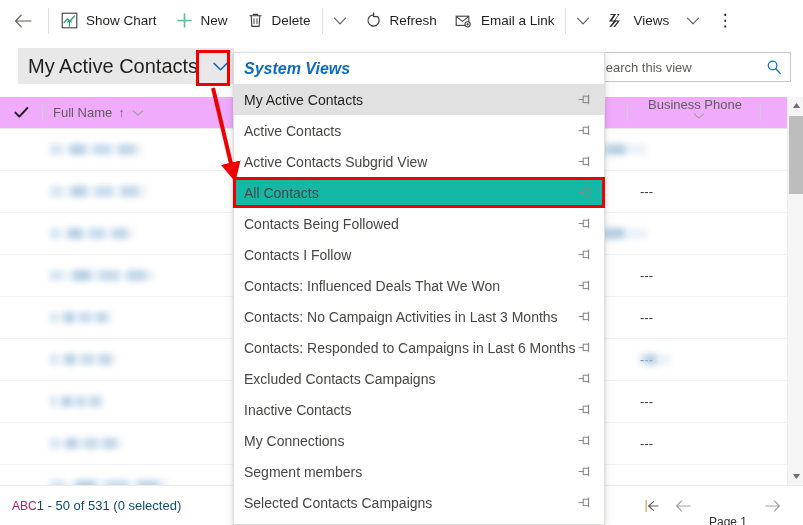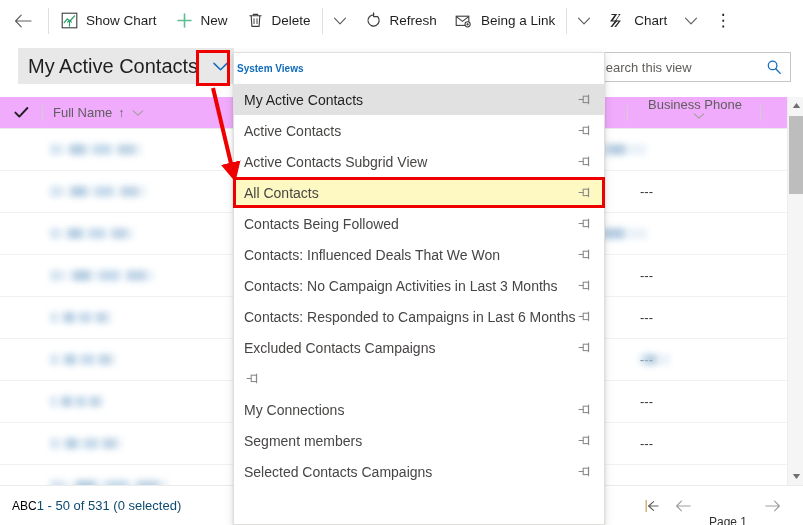--- a/index.html
+++ b/index.html
@@ -143,21 +143,21 @@
     background: #bdbdbd; cursor: pointer;
   }
 
   
   .statusbar {
     position: absolute; left: 0; bottom: 0; width: 803px; height: 40px;
     border-top: 1px solid #edebe9; background: #ffffff;
     display: flex; align-items: center;
   }
   .sb-abc {
-    margin-left: 12px; color: #000000; font-size: 12px; cursor: pointer;
+    margin-left: 12px; color: #be185d; font-size: 12px; cursor: pointer;
   }
   .sb-count { color: #0c4a6e; font-size: 13px; }
   .pager {
     position: absolute; right: 16px; top: 0; height: 40px;
     display: flex; align-items: center; gap: 2px;
   }
   .pg-btn {
     width: 30px; height: 30px;
     display: flex; align-items: center; justify-content: center;
     color: #a19f9d; cursor: pointer; font-size: 15px;
@@ -170,35 +170,35 @@
     position: absolute; left: 233px; top: 52px;
     width: 372px; height: 473px;
     background: #ffffff;
     border: 1px solid #e1dfdd;
     box-shadow: 0 3.2px 9px rgba(0,0,0,.13), 0 .5px 2px rgba(0,0,0,.11);
     z-index: 30;
     overflow: hidden;
   }
   .fly-header {
     height: 31px; display: flex; align-items: center;
-    padding-left: 3px;
-    color: #0f6cbd; font-size: 10px; font-weight: 700;
+    padding-left: 10px;
+    color: #0f6cbd; font-size: 16px; font-weight: 700; font-style: italic;
   }
   .fly-item {
     position: relative;
     height: 31px;
     display: flex; align-items: center;
     padding-left: 10px; padding-right: 10px;
     cursor: pointer;
     color: #484644;
     font-size: 14px;
   }
   .fly-item .fi-label { flex: 1; white-space: nowrap; overflow: hidden; }
   .fly-item.selected { background: #e1e1e1; color: #201f1e; }
-  .fly-item.hovered { background: #fef9c3; color: #484644; }
+  .fly-item.hovered { background: #14b8a6; color: #484644; }
   .fly-pin {
     flex: none; width: 18px; display: flex; align-items: center;
     justify-content: center; color: #8a8886;
   }
 
   
   .anno-box {
     position: absolute; border: 3px solid #ee0000; z-index: 60;
     pointer-events: none; background: transparent;
   }
@@ -274,39 +274,39 @@
 
     <div class="cb-btn">
       <span class="cb-ico">
         <svg width="18" height="16" viewBox="0 0 18 16" fill="none" aria-hidden="true">
           <rect x="1.2" y="3.2" width="12.6" height="9.2" stroke="#3c3c3c" stroke-width="1.1" fill="none"></rect>
           <path d="M1.4 3.6 L7.5 8.3 L13.6 3.6" stroke="#3c3c3c" stroke-width="1.05" fill="none" stroke-linejoin="round"></path>
           <circle cx="12.6" cy="11.3" r="2.6" stroke="#3c3c3c" stroke-width="1.05" fill="#ffffff"></circle>
           <path d="M11.3 11.3 h2.6 M12.6 10 v2.6" stroke="#3c3c3c" stroke-width="0.85"></path>
         </svg>
       </span>
-      <span class="cb-label">Being a Link</span>
+      <span class="cb-label">Email a Link</span>
     </div>
 
     <div class="cb-sep-vert"></div>
 
     <div class="cb-caret">
       <svg width="14" height="10" viewBox="0 0 14 10" fill="none" aria-hidden="true">
         <path d="M1.5 2.2 L7 7.8 L12.5 2.2" stroke="#605e5c" stroke-width="1.15" fill="none" stroke-linecap="round" stroke-linejoin="round"></path>
       </svg>
     </div>
 
     <div class="cb-btn">
       <span class="cb-ico">
         <svg width="19" height="17" viewBox="0 0 19 17" fill="none" aria-hidden="true">
           <path d="M3.4 2 H9.2 L4.9 8.4 L9.8 8.4 L4.2 15 H2.4 L6.6 9.4 H2 L6.6 3 H3.4 Z" fill="#2b2b2b"></path>
           <path d="M9.6 2 H12.6 L8.1 8.4 L12.9 8.4 L8 15 H6.3 L10.6 9.4 H6.5 L11.1 3 Z" fill="#2b2b2b"></path>
         </svg>
       </span>
-      <span class="cb-label">Chart</span>
+      <span class="cb-label">Views</span>
     </div>
 
     <div class="cb-caret">
       <svg width="14" height="10" viewBox="0 0 14 10" fill="none" aria-hidden="true">
         <path d="M1.5 2.2 L7 7.8 L12.5 2.2" stroke="#605e5c" stroke-width="1.15" fill="none" stroke-linecap="round" stroke-linejoin="round"></path>
       </svg>
     </div>
 
     <div class="cb-overflow">⋮</div>
   </div>
@@ -518,20 +518,30 @@
           <span class="fi-label">Contacts Being Followed</span>
           <span class="fly-pin">
             <svg width="15" height="13" viewBox="0 0 15 13" fill="none" aria-hidden="true">
               <path d="M1 6.4 H5.2" stroke="#8a8886" stroke-width="1.05" stroke-linecap="round"></path>
               <rect x="5.2" y="3.2" width="5.2" height="6.4" stroke="#8a8886" stroke-width="1.05" fill="none"></rect>
               <path d="M10.6 2 V10.8" stroke="#8a8886" stroke-width="1.05" stroke-linecap="round"></path>
             </svg>
           </span>
         </div>
         <div class="fly-item">
+          <span class="fi-label">Contacts I Follow</span>
+          <span class="fly-pin">
+            <svg width="15" height="13" viewBox="0 0 15 13" fill="none" aria-hidden="true">
+              <path d="M1 6.4 H5.2" stroke="#8a8886" stroke-width="1.05" stroke-linecap="round"></path>
+              <rect x="5.2" y="3.2" width="5.2" height="6.4" stroke="#8a8886" stroke-width="1.05" fill="none"></rect>
+              <path d="M10.6 2 V10.8" stroke="#8a8886" stroke-width="1.05" stroke-linecap="round"></path>
+            </svg>
+          </span>
+        </div>
+        <div class="fly-item">
           <span class="fi-label">Contacts: Influenced Deals That We Won</span>
           <span class="fly-pin">
             <svg width="15" height="13" viewBox="0 0 15 13" fill="none" aria-hidden="true">
               <path d="M1 6.4 H5.2" stroke="#8a8886" stroke-width="1.05" stroke-linecap="round"></path>
               <rect x="5.2" y="3.2" width="5.2" height="6.4" stroke="#8a8886" stroke-width="1.05" fill="none"></rect>
               <path d="M10.6 2 V10.8" stroke="#8a8886" stroke-width="1.05" stroke-linecap="round"></path>
             </svg>
           </span>
         </div>
         <div class="fly-item">
@@ -558,20 +568,21 @@
           <span class="fi-label">Excluded Contacts Campaigns</span>
           <span class="fly-pin">
             <svg width="15" height="13" viewBox="0 0 15 13" fill="none" aria-hidden="true">
               <path d="M1 6.4 H5.2" stroke="#8a8886" stroke-width="1.05" stroke-linecap="round"></path>
               <rect x="5.2" y="3.2" width="5.2" height="6.4" stroke="#8a8886" stroke-width="1.05" fill="none"></rect>
               <path d="M10.6 2 V10.8" stroke="#8a8886" stroke-width="1.05" stroke-linecap="round"></path>
             </svg>
           </span>
         </div>
         <div class="fly-item">
+          <span class="fi-label">Inactive Contacts</span>
           <span class="fly-pin">
             <svg width="15" height="13" viewBox="0 0 15 13" fill="none" aria-hidden="true">
               <path d="M1 6.4 H5.2" stroke="#8a8886" stroke-width="1.05" stroke-linecap="round"></path>
               <rect x="5.2" y="3.2" width="5.2" height="6.4" stroke="#8a8886" stroke-width="1.05" fill="none"></rect>
               <path d="M10.6 2 V10.8" stroke="#8a8886" stroke-width="1.05" stroke-linecap="round"></path>
             </svg>
           </span>
         </div>
         <div class="fly-item">
           <span class="fi-label">My Connections</span>

